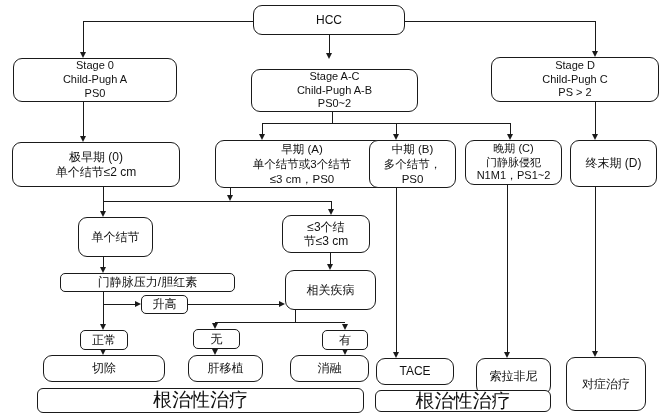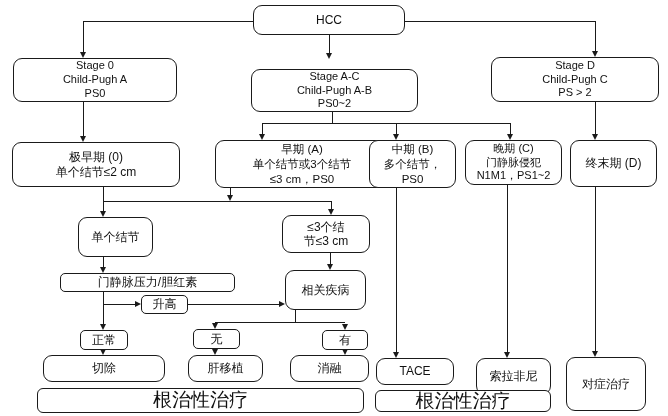--- a/index.html
+++ b/index.html
@@ -151,21 +151,21 @@
   </div>
 
   <div class="node small" style="left:60px;top:273px;width:175px;height:19px;">
     <div>门静脉压力/胆红素</div>
   </div>
 
   <div class="node small" style="left:141px;top:295px;width:47px;height:19px;">
     <div>升高</div>
   </div>
 
-  <div class="node" style="left:285px;top:270px;width:81px;height:40px;">
+  <div class="node" style="left:285px;top:270px;width:91px;height:40px;">
     <div>相关疾病</div>
   </div>
 
   <div class="node small" style="left:80px;top:330px;width:48px;height:20px;">
     <div>正常</div>
   </div>
 
   <div class="node small" style="left:193px;top:329px;width:47px;height:20px;">
     <div>无</div>
   </div>

